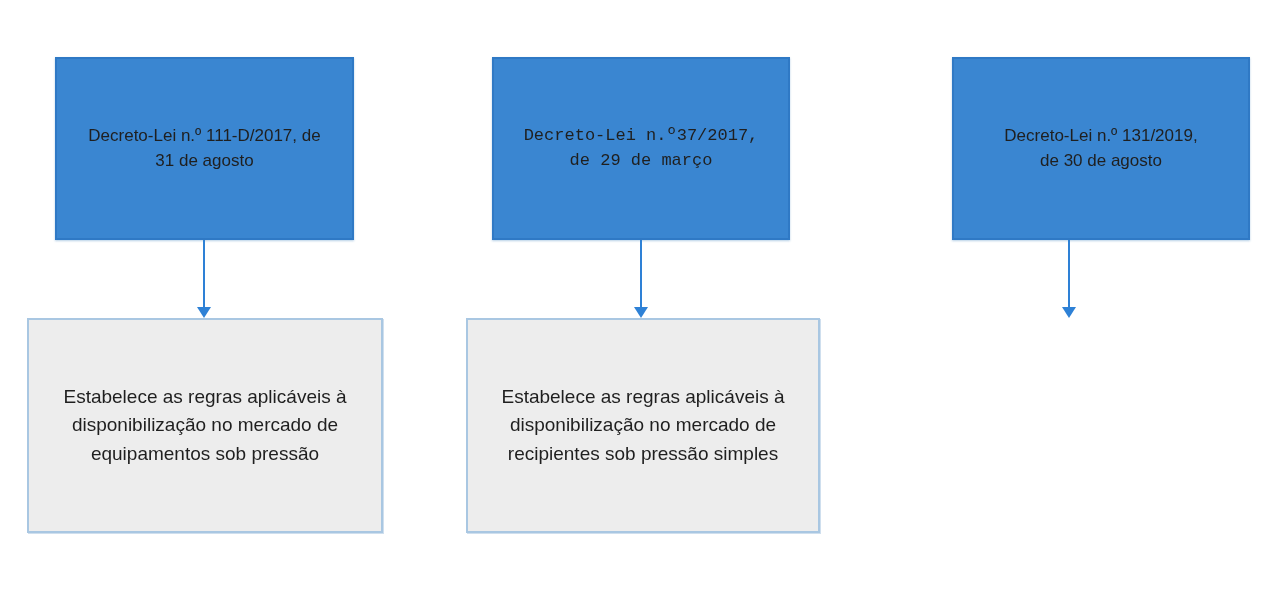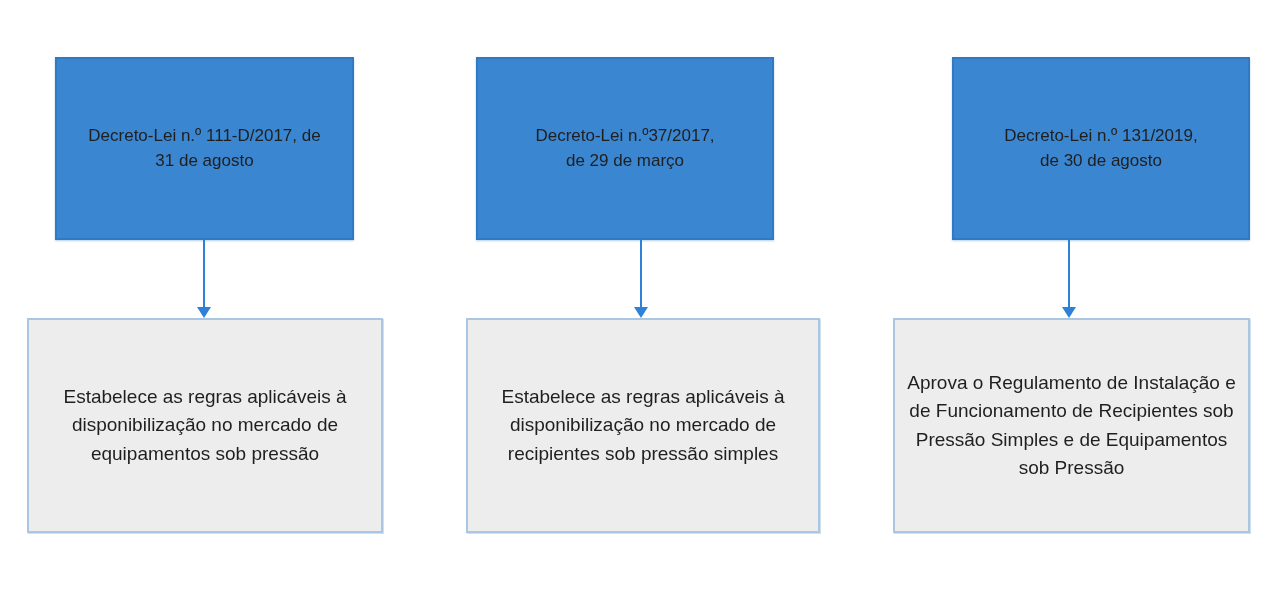--- a/index.html
+++ b/index.html
@@ -72,21 +72,21 @@
   .arrow-head {
     width: 0;
     height: 0;
     border-left: 7px solid transparent;
     border-right: 7px solid transparent;
     border-top: 11px solid #2e81d6;
     margin-top: -1px;
   }
   
   .law-1  { left: 55px;  width: 299px; }
-  .law-2  { left: 476px; width: 298px; }
+  .law-2  { left: 492px; width: 298px; font-family: Liberation Mono, monospace; }
   .law-3  { left: 952px; width: 298px; }
   .arrow-1 { left: 197px; }
   .arrow-2 { left: 634px; }
   .arrow-3 { left: 1062px; }
   .desc-1 { left: 27px;  width: 356px; }
   .desc-2 { left: 466px; width: 354px; }
   .desc-3 { left: 893px; width: 357px; }
 </style>
 </head>
 <body>
@@ -122,20 +122,14 @@
   </div>
 
   <div class="law-box law-3">
     <span class="box-text">Decreto-Lei n.º 131/2019,
 de 30 de agosto</span>
   </div>
   <div class="arrow arrow-3">
     <div class="arrow-line"></div>
     <div class="arrow-head"></div>
   </div>
-  <div class="desc-box desc-3">
-    <span class="box-text">Aprova o Regulamento de Instalação e
-de Funcionamento de Recipientes sob
-Pressão Simples e de Equipamentos
-sob Pressão</span>
-  </div>
 
 </div>
 
 </body></html>

